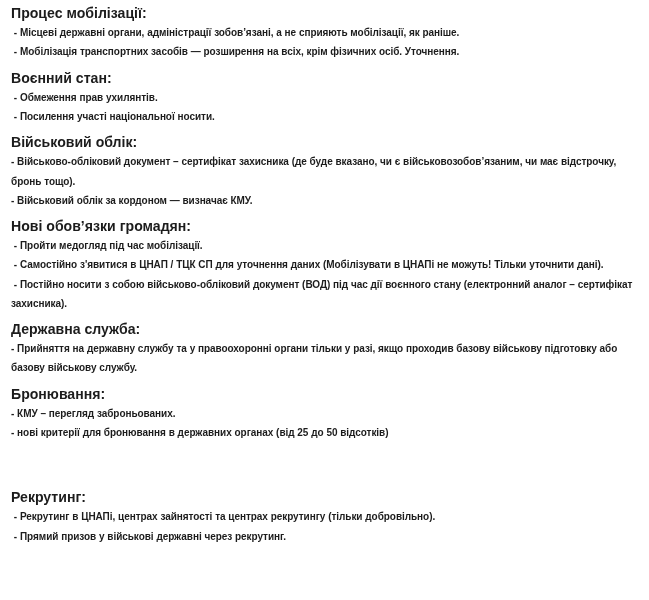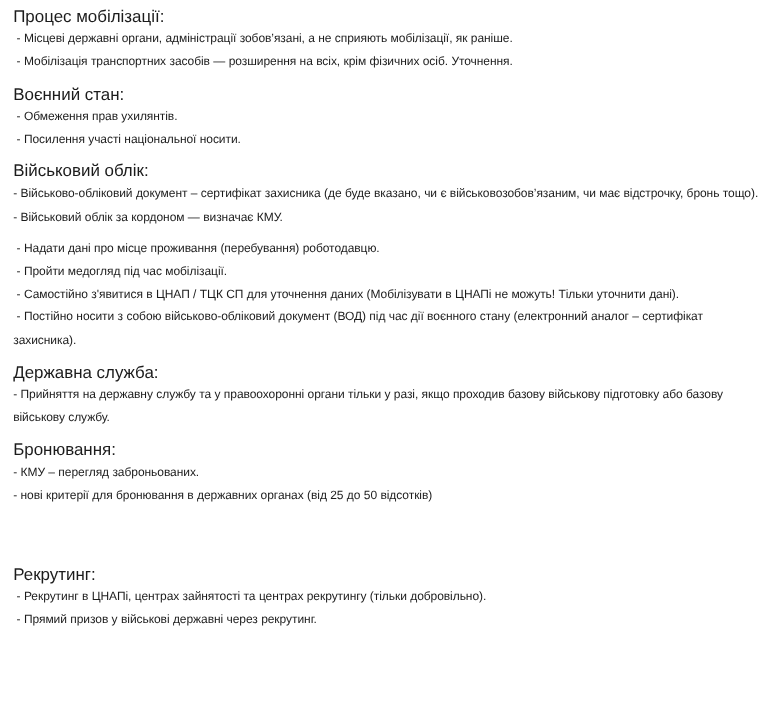--- a/index.html
+++ b/index.html
@@ -12,20 +12,21 @@
     height: 600px;
     overflow: hidden;
     font-family: "Liberation Sans", "DejaVu Sans", sans-serif;
     color: #1c1c1c;
     -webkit-font-smoothing: antialiased;
   }
   #doc {
     box-sizing: border-box;
     width: 649px;
     padding: 4px 8px 0 11px;
+    font-weight: bold;
   }
   .block {
     margin: 0 0 7px 0;
   }
   .block:last-child {
     margin-bottom: 0;
     margin-top: 46px;
   }
   .line {
     font-size: 10px;
@@ -52,21 +53,21 @@
       <div class="heading">Воєнний стан:</div>
       <div class="line"> - Обмеження прав ухилянтів.</div>
       <div class="line"> - Посилення участі національної носити.</div>
     </div>
     <div class="block">
       <div class="heading">Військовий облік:</div>
       <div class="line">- Військово-обліковий документ – сертифікат захисника (де буде вказано, чи є військовозобов’язаним, чи має відстрочку, бронь тощо).</div>
       <div class="line">- Військовий облік за кордоном — визначає КМУ.</div>
     </div>
     <div class="block">
-      <div class="line"> - Надати дані про місце проживання (перебування) роботодавцю.</div>
+      <div class="heading">Нові обов’язки громадян:</div>
       <div class="line"> - Пройти медогляд під час мобілізації.</div>
       <div class="line"> - Самостійно з'явитися в ЦНАП / ТЦК СП для уточнення даних (Мобілізувати в ЦНАПі не можуть! Тільки уточнити дані).</div>
       <div class="line"> - Постійно носити з собою військово-обліковий документ (ВОД) під час дії воєнного стану (електронний аналог – сертифікат захисника).</div>
     </div>
     <div class="block">
       <div class="heading">Державна служба:</div>
       <div class="line">- Прийняття на державну службу та у правоохоронні органи тільки у разі, якщо проходив базову військову підготовку або базову військову службу.</div>
     </div>
     <div class="block">
       <div class="heading">Бронювання:</div>

